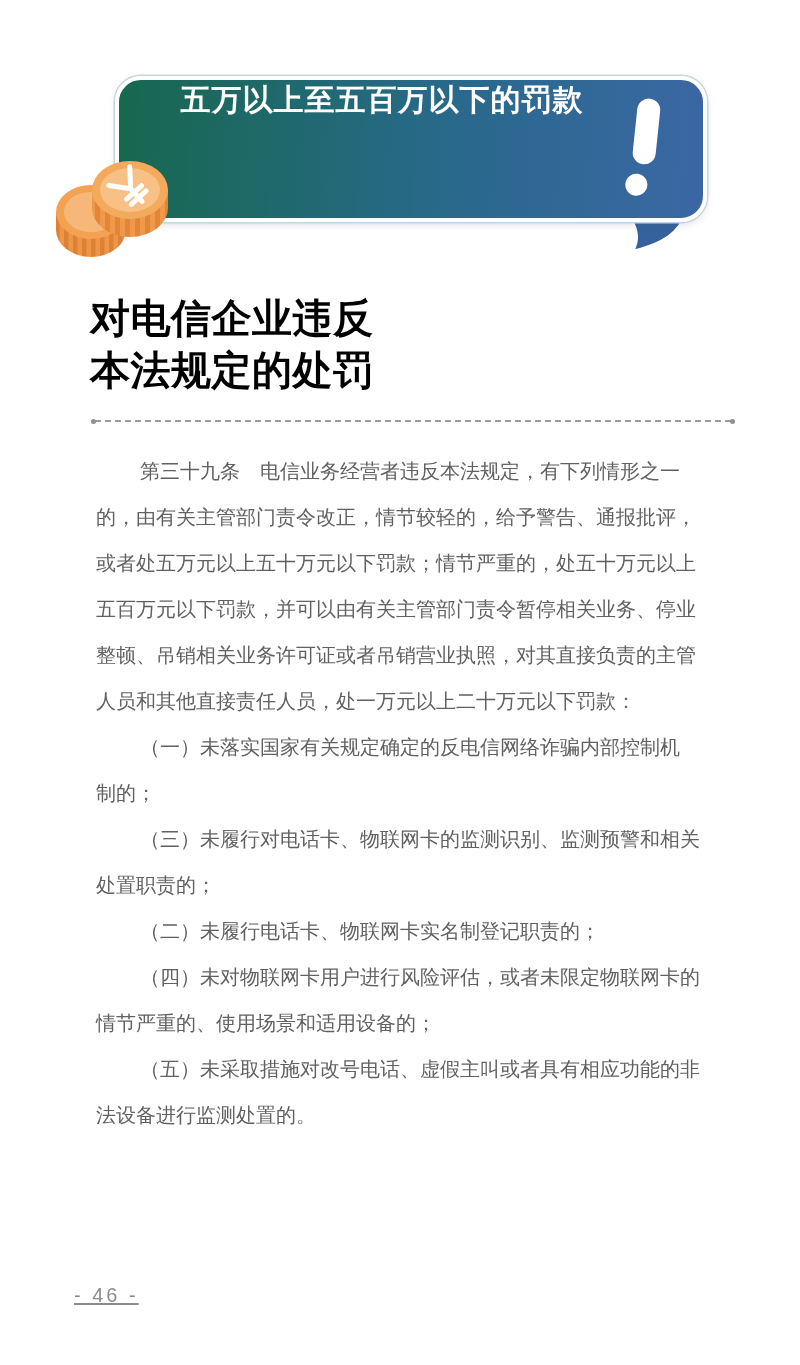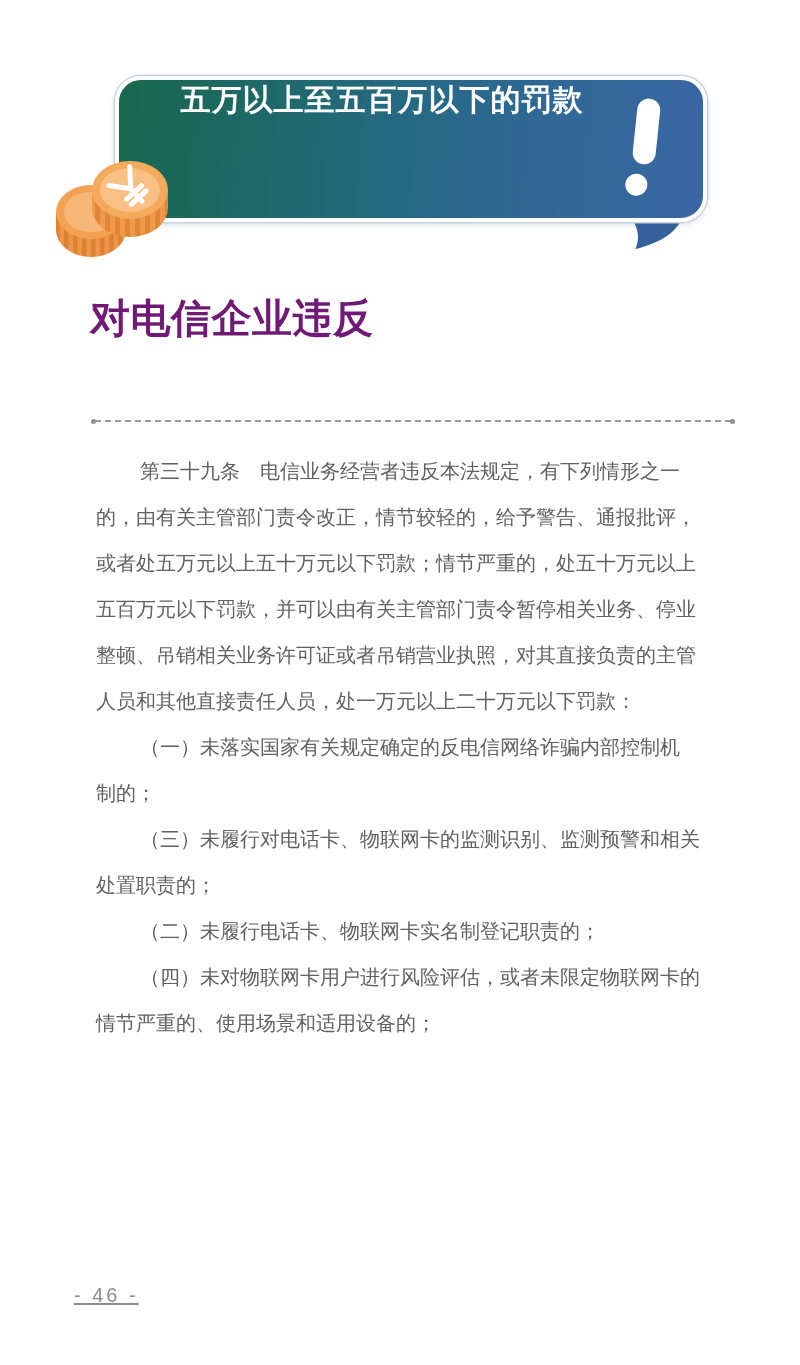--- a/index.html
+++ b/index.html
@@ -45,21 +45,21 @@
   .tail{
     position:absolute;left:626px;top:217px;width:62px;height:36px;z-index:0;
   }
 
   
   .coins{position:absolute;left:55px;top:152px;width:135px;height:110px;z-index:2;}
 
   
   .heading{
     position:absolute;left:90px;top:292px;
-    color:#701a75;
+    color:#000000;
     font-size:40px;line-height:52px;font-weight:bold;
     letter-spacing:0.5px;
     text-align:right;
   }
 
   
   .divider{
     position:absolute;left:95px;top:420px;width:636px;height:0;
     border-top:2px dashed #9B9B9B;
   }
@@ -134,20 +134,21 @@
         <path d="M 14 -16 L 0 1"></path>
         <path d="M 0 1 L 0 18"></path>
         <path d="M -10 6 L 10 6"></path>
         <path d="M -10 13 L 10 13"></path>
       </g>
     </g>
   </svg>
 
   <div class="heading">
     <div>对电信企业违反</div>
+    <div>本法规定的处罚</div>
   </div>
 
   <div class="divider"></div>
 
   <div class="body-text">
 
       <p>第三十九条　电信业务经营者违反本法规定，有下列情形之一
 的，由有关主管部门责令改正，情节较轻的，给予警告、通报批评，
 或者处五万元以上五十万元以下罚款；情节严重的，处五十万元以上
 五百万元以下罚款，并可以由有关主管部门责令暂停相关业务、停业
@@ -158,17 +159,19 @@
 制的；</p>
 
       <p>（三）未履行对电话卡、物联网卡的监测识别、监测预警和相关
 处置职责的；</p>
 
       <p>（二）未履行电话卡、物联网卡实名制登记职责的；</p>
 
       <p>（四）未对物联网卡用户进行风险评估，或者未限定物联网卡的
 情节严重的、使用场景和适用设备的；</p>
 
+      <p>（五）未采取措施对改号电话、虚假主叫或者具有相应功能的非
+法设备进行监测处置的。</p>
     </div>
 
   <div class="page-number">- 46 -</div>
 
 </div>
 
 </body></html>

